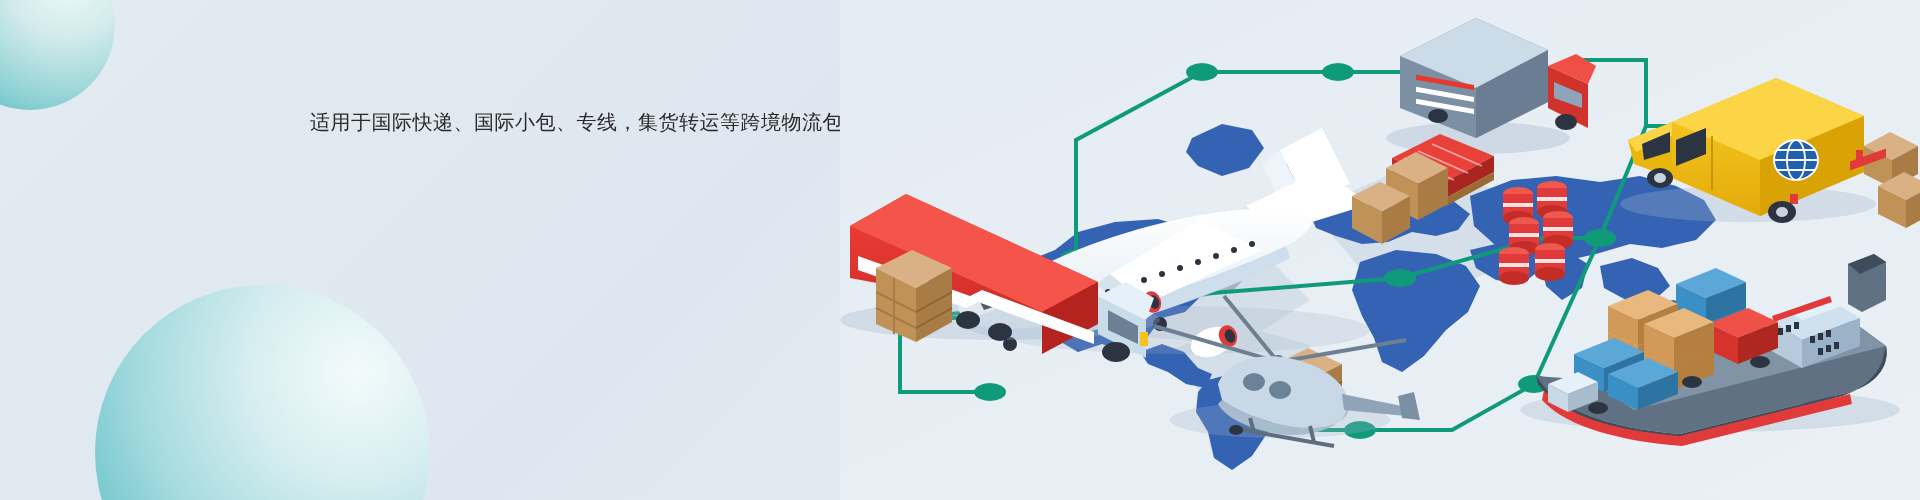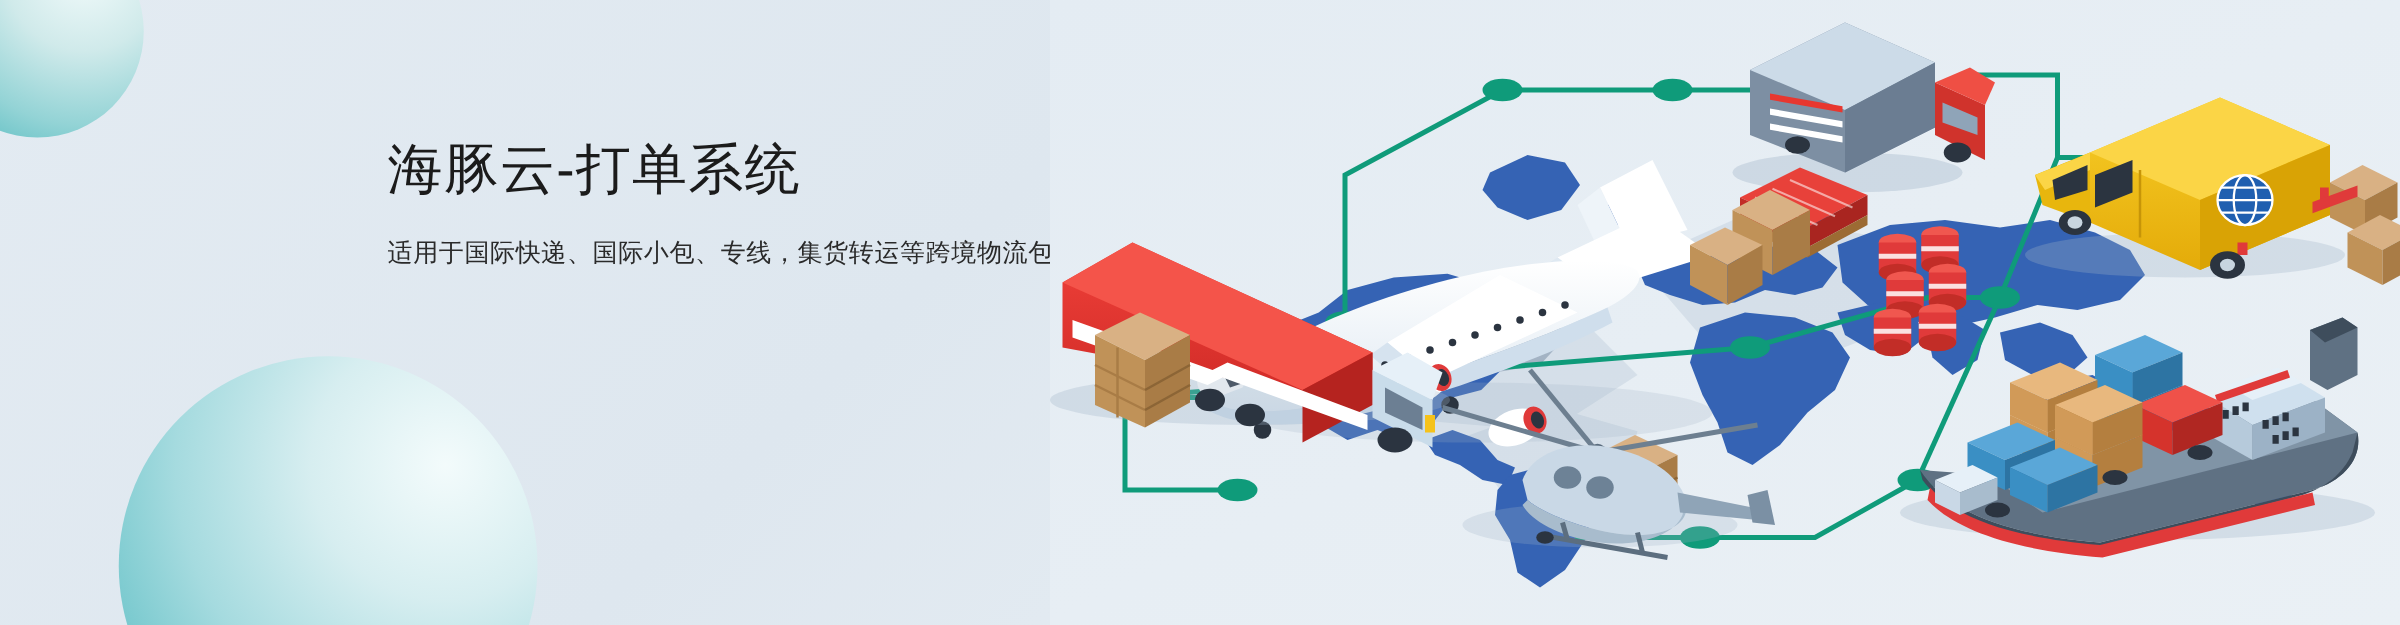--- a/index.html
+++ b/index.html
@@ -39,21 +39,20 @@
 </style>
 </head>
 <body>
 
 <div id="banner">
 
   <div class="deco-circle" id="deco-top"></div>
   <div class="deco-circle" id="deco-bottom"></div>
 
   <div id="text-block">
-    <h1 id="page-title">海豚云-打单系统</h1>
     <p id="page-subtitle">适用于国际快递、国际小包、专线，集货转运等跨境物流包裹处理</p>
   </div>
 
   <div id="illustration">
     <svg viewBox="0 0 1080 500" xmlns="http://www.w3.org/2000/svg">
       <defs>
         <linearGradient id="gSky" x1="0" y1="0" x2="1" y2="1">
           <stop offset="0%" stop-color="#e4ecf3"></stop>
             <stop offset="100%" stop-color="#eaf0f5"></stop>
         </linearGradient>

